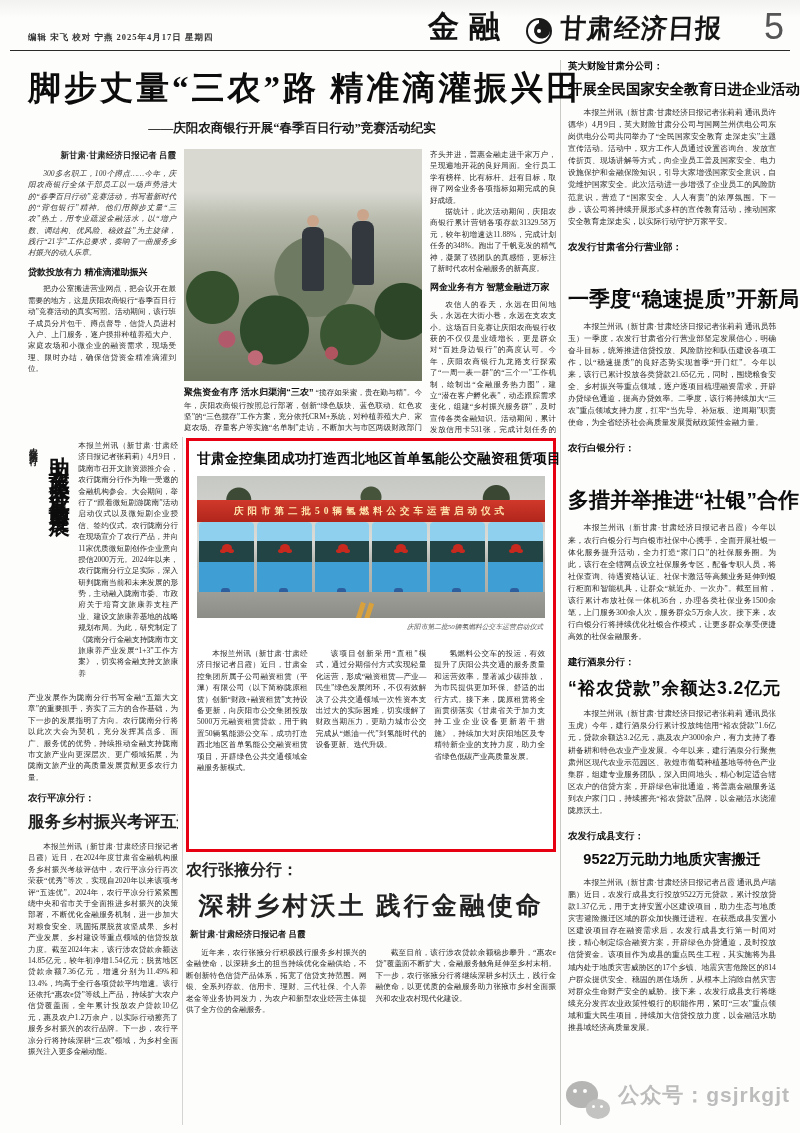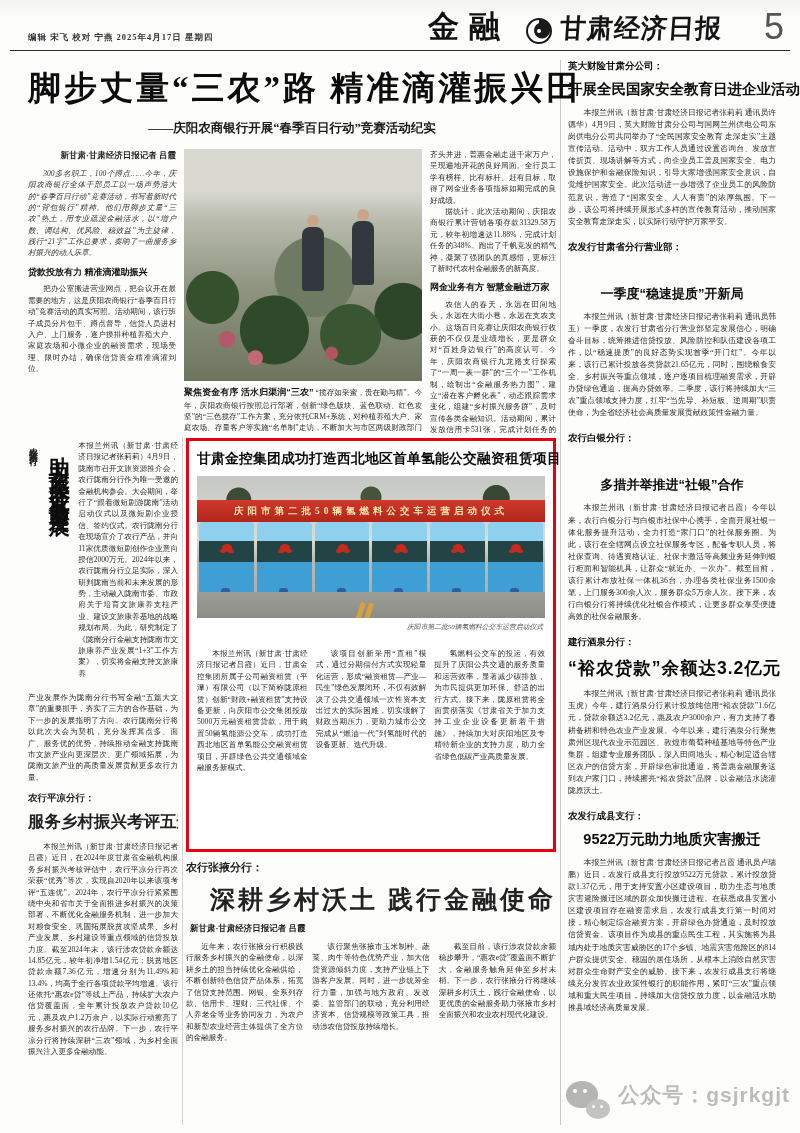--- a/index.html
+++ b/index.html
@@ -75,31 +75,31 @@
   .bus { flex:1; position:relative; background:linear-gradient(#8ed0ee 0 26%, #244 27% 55%, #3f9fd4 56% 100%); border-radius:4px 4px 1px 1px; }
   .bus::before { content:""; position:absolute; top:30%; left:42%; width:10px; height:8px; background:#c8291e; border-radius:50%; box-shadow:-4px 3px 0 -2px #c8291e, 4px 3px 0 -2px #c8291e; }
   .bus::after { content:""; position:absolute; bottom:-14px; left:40%; width:9px; height:20px; background:#2d5f9e; border-radius:3px 3px 1px 1px; }
   .road { position:absolute; bottom:0; left:0; right:0; height:26px; background:linear-gradient(#9d9e98,#8c8d86); }
   .road::before { content:""; position:absolute; top:10px; left:46%; width:5px; height:26px; background:#d9a13c; transform:rotate(18deg); box-shadow:8px -2px 0 #d9a13c; }
   .rb-caption { text-align:right; font-size:6.8px; font-style:italic; color:#555; margin:4px 2px 5px 0; }
   .rb-cols { display:flex; gap:8px; height:218px; overflow:hidden;margin-top:16px; }
   .rb-col { flex:1; }
   
   .zhangye { position:absolute; left:186px; top:860px; width:370px; height:266px; }
-  .zy-label { font-size:11px; font-weight:bold; }
-  .zy-head { text-align:right; font-size:25px; font-weight:900; letter-spacing:3px; font-family:Liberation Sans, sans-serif; margin:8px 0 7px; white-space:nowrap; }
+  .zy-label { font-size:16px; font-weight:bold; }
+  .zy-head { text-align:center; font-size:25px; font-weight:900; letter-spacing:3px; font-family:Liberation Serif, serif; margin:8px 0 7px; white-space:nowrap; }
   .zy-byline { font-size:8.5px; font-weight:bold; margin:0 0 6px 4px; }
   .zy-cols { display:flex; gap:9px; height:186px; overflow:hidden; }
   .zy-col { flex:1; }
   
   .rail { position:absolute; left:568px; top:60px; width:208px; height:1065px; }
   .r-article { margin-bottom:13px; }
   .r-label { font-size:9.5px; font-weight:bold; color:#111; margin-bottom:7px; }
   .r-head { text-align:center; font-weight:900; font-family:"Liberation Sans", sans-serif; color:#0c0c0c; margin-bottom:8px; white-space:nowrap; }
-  .r-head.s15 { font-size:14.5px; } .r-head.s17 { font-size:13px;margin-top:31px; } .r-head.s18 { font-size:17.5px; letter-spacing:1px; }
+  .r-head.s15 { font-size:14.5px; } .r-head.s17 { font-size:21px;margin-top:31px; } .r-head.s18 { font-size:17.5px; letter-spacing:1px; }
   .r-body { font-size:7.8px; line-height:1.55; color:#2a2a2a; }
   
   .watermark { position:absolute; right:10px; bottom:14px; display:flex; align-items:flex-start; gap:8px; opacity:0.5; }
   .wm-icon { position:relative; width:44px; height:38px; }
   .wm-b1 { position:absolute; left:0; top:0; width:32px; height:27px; background:#6f6f6f; border-radius:50% 50% 46% 46%; }
   .wm-b1::after { content:""; position:absolute; left:7px; top:8px; width:4px; height:4px; border-radius:50%; background:#fff; box-shadow:10px 0 0 #fff; }
   .wm-b2 { position:absolute; right:0; bottom:0; width:24px; height:20px; background:#8a8a8a; border-radius:50%; }
   .wm-b2::after { content:""; position:absolute; left:6px; top:6px; width:3px; height:3px; border-radius:50%; background:#fff; box-shadow:8px 0 0 #fff; }
   .wm-text { font-size:21px; font-weight:bold; color:#7d7d7d; font-family:"Liberation Sans", sans-serif; letter-spacing:1px; }
 </style>
@@ -192,21 +192,20 @@
       <div class="rb-col bodytxt just indent">氢燃料公交车的投运，有效提升了庆阳公共交通的服务质量和运营效率，显著减少碳排放，为市民提供更加环保、舒适的出行方式。接下来，陇原租赁将全面贯彻落实《甘肃省关于加力支持工业企业设备更新若干措施》，持续加大对庆阳地区及专精特新企业的支持力度，助力全省绿色低碳产业高质量发展。</div>
     </div>
   </div>
 
   <div class="zhangye">
     <div class="zy-label">农行张掖分行：</div>
     <div class="zy-head">深耕乡村沃土  践行金融使命</div>
     <div class="zy-byline">新甘肃·甘肃经济日报记者 吕霞</div>
     <div class="zy-cols">
       <div class="zy-col bodytxt just indent">近年来，农行张掖分行积极践行服务乡村振兴的金融使命，以深耕乡土的担当持续优化金融供给，不断创新特色信贷产品体系，拓宽了信贷支持范围。网银、全系列存款、信用卡、理财、三代社保、个人养老金等业务协同发力，为农户和新型农业经营主体提供了全方位的金融服务。</div>
-      <div class="zy-col bodytxt just indent">该行聚焦张掖市玉米制种、蔬菜、肉牛等特色优势产业，加大信贷资源倾斜力度，支持产业链上下游客户发展。同时，进一步统筹全行力量，加强与地方政府、发改委、监管部门的联动，充分利用经济资本、信贷规模等政策工具，推动涉农信贷投放持续增长。</div>
       <div class="zy-col bodytxt just indent">截至目前，该行涉农贷款余额稳步攀升，“惠农e贷”覆盖面不断扩大，金融服务触角延伸至乡村末梢。下一步，农行张掖分行将继续深耕乡村沃土，践行金融使命，以更优质的金融服务助力张掖市乡村全面振兴和农业农村现代化建设。</div>
     </div>
   </div>
 
   <div class="rail">
     <div class="r-article">
       <div class="r-label">英大财险甘肃分公司：</div>
       <div class="r-head s15">开展全民国家安全教育日进企业活动</div>
       <div class="r-body just indent">本报兰州讯（新甘肃·甘肃经济日报记者张莉莉 通讯员许德华）4月9日，英大财险甘肃分公司与国网兰州供电公司东岗供电分公司共同举办了“全民国家安全教育 走深走实”主题宣传活动。活动中，双方工作人员通过设置咨询台、发放宣传折页、现场讲解等方式，向企业员工普及国家安全、电力设施保护和金融保险知识，引导大家增强国家安全意识，自觉维护国家安全。此次活动进一步增强了企业员工的风险防范意识，营造了“国家安全、人人有责”的浓厚氛围。下一步，该公司将持续开展形式多样的宣传教育活动，推动国家安全教育走深走实，以实际行动守护万家平安。</div>
     </div>

